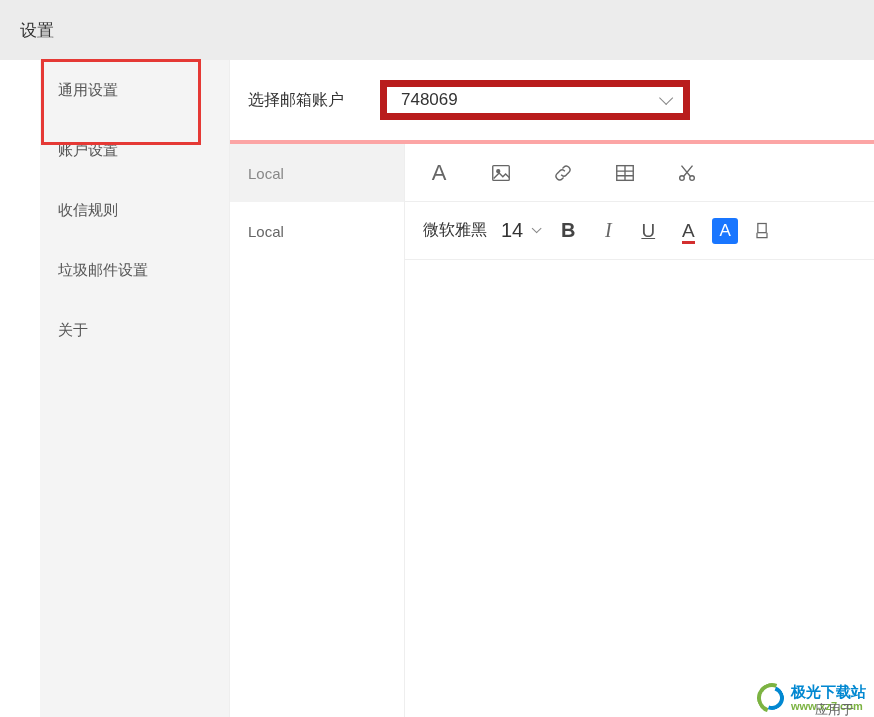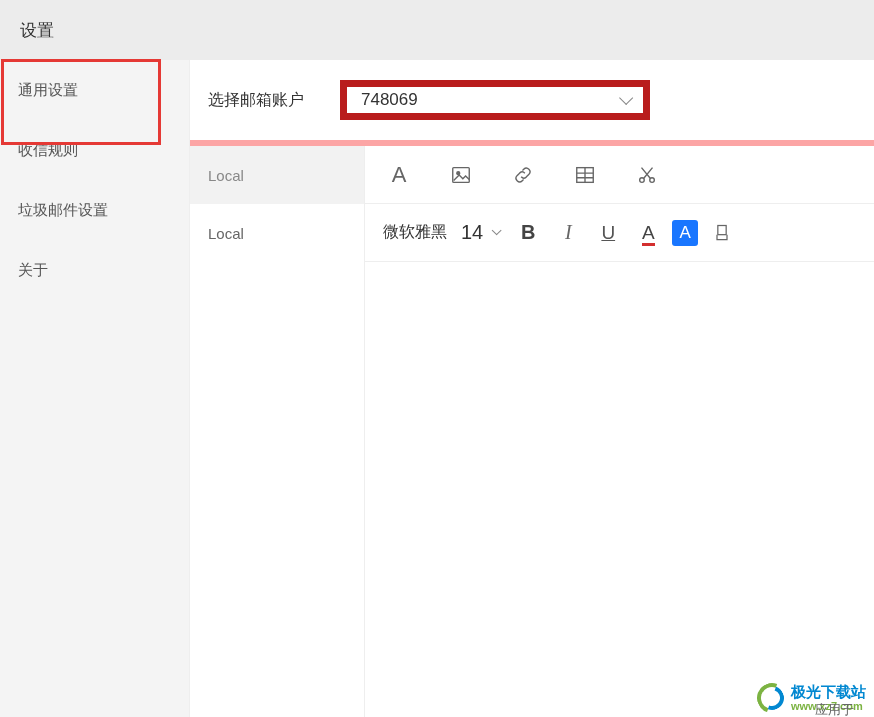--- a/index.html
+++ b/index.html
@@ -18,20 +18,21 @@
     background: #ececec;
     padding: 12px 20px;
     display: flex;
     align-items: center;
     font-size: 17px;
     color: #333;
   }
   .main {
     display: flex;
     height: calc(100% - 60px);
+    padding-left: 40px;
   }
   .sidebar {
     width: 190px;
     background: #f4f4f4;
     border-right: 1px solid #eee;
     flex-shrink: 0;
     position: relative;
   }
   .sidebar-item {
     height: 60px;
@@ -85,21 +86,21 @@
   }
   .chevron {
     width: 10px; height: 10px;
     border-right: 1.5px solid #888;
     border-bottom: 1.5px solid #888;
     transform: rotate(45deg) translateY(-3px);
   }
   .editor-row {
     display: flex;
     flex: 1;
-    border-top: 6px solid #fca5a5;
+    border-top: 4px solid #fca5a5;
   }
   .sig-list {
     width: 175px;
     border-right: 1px solid #eee;
     flex-shrink: 0;
   }
   .sig-item {
     height: 58px;
     display: flex;
     align-items: center;
@@ -205,20 +206,23 @@
 </div>
 
 <div class="main">
 
   <div class="sidebar">
     <div class="highlight-box"></div>
     <div class="sidebar-item">
       <span>通用设置</span>
     </div>
     <div class="sidebar-item">
+      <span>账户设置</span>
+    </div>
+    <div class="sidebar-item">
       <span>收信规则</span>
     </div>
     <div class="sidebar-item">
       <span>垃圾邮件设置</span>
     </div>
     <div class="sidebar-item">
       <span>关于</span>
     </div>
   </div>
 

